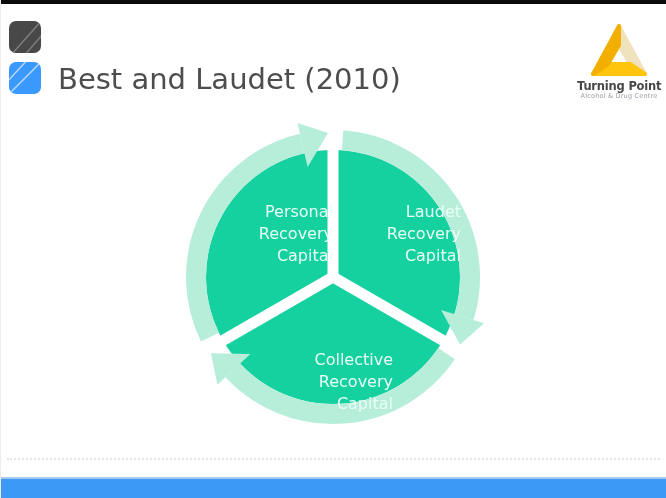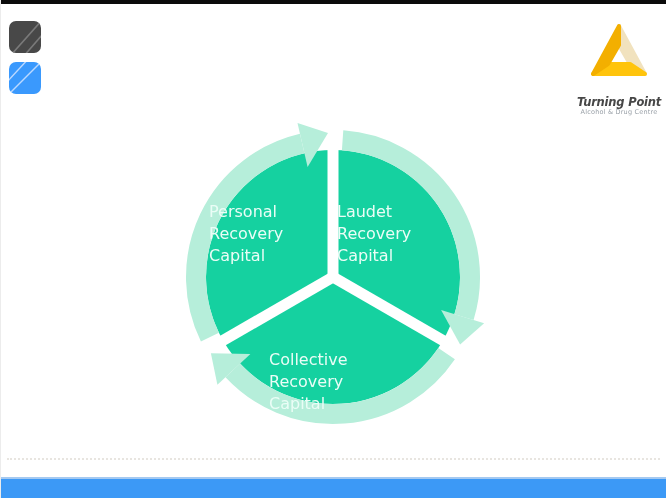--- a/index.html
+++ b/index.html
@@ -14,32 +14,32 @@
   .deco-blue{top:62px;}
   .page-title{
     position:absolute;left:57px;top:60px;width:420px;
     font-size:29px;line-height:38px;color:var(--title-text,#4d4d4d);
     letter-spacing:0px;white-space:nowrap;
   }
   .brand{position:absolute;left:576px;top:24px;width:84px;text-align:center;}
   .brand svg{display:block;margin:0 auto;}
   .brand-name{
     font-size:11.5px;font-weight:bold;color:#474747;letter-spacing:-0.2px;
-    line-height:12px;margin-top:18px;white-space:nowrap;font-style:italic;
+    line-height:12px;margin-top:2px;white-space:nowrap;
   }
   .brand-tagline{
     font-size:6.5px;color:#9aa1a8;line-height:9px;white-space:nowrap;letter-spacing:0.2px;
   }
   .diagram-svg{position:absolute;left:0;top:0;width:666px;height:498px;}
   .wedge{fill:var(--segment-fill,#15d1a0);}
   .ring{stroke:var(--ring-fill,#b6eeda);stroke-width:20;fill:none;}
   .arrowhead{fill:var(--ring-fill,#b6eeda);}
   .divider{stroke:#ffffff;stroke-width:11;}
   .seg-label{
-    position:absolute;width:124px;text-align:left;
+    position:absolute;width:124px;text-align:right;
     color:var(--segment-text,#eafdf6);font-size:16px;line-height:22px;
   }
   .seg-label span{display:block;}
   .label-personal{left:208px;top:201px;}
   .label-social{left:336px;top:201px;}
   .label-collective{left:268px;top:328px;margin-top:21px;}
   .dotted-divider{
     position:absolute;left:6px;right:6px;top:458px;height:0;
     border-top:2px dotted #e8e5e0;
   }
@@ -77,20 +77,21 @@
           </clipPath>
         </defs>
       <rect x="0" y="0" width="32" height="32" rx="7" fill="#3a99fd"></rect>
       <g clip-path="url(#tileclip2)" stroke="#bcd9ff" stroke-width="1.4">
         <line x1="-4" y1="22" x2="22" y2="-6"></line>
         <line x1="-2" y1="34" x2="34" y2="-2"></line>
       </g>
     </svg>
   </div>
 
+  <div class="page-title">Best and Laudet (2010)</div>
 
   <div class="brand">
     <svg width="58" height="54" viewBox="0 0 58 54">
       <polygon points="29,2 55,50 40,40 29,21" fill="#f1e2be" stroke="#f1e2be" stroke-width="4" stroke-linejoin="round"></polygon>
       <polygon points="3,50 55,50 40,40 18,40" fill="#ffc40c" stroke="#ffc40c" stroke-width="4" stroke-linejoin="round"></polygon>
       <polygon points="29,2 3,50 18,40 29,21" fill="#f3af00" stroke="#f3af00" stroke-width="4" stroke-linejoin="round"></polygon>
     </svg>
     <div class="brand-name">Turning Point</div>
     <div class="brand-tagline">Alcohol &amp; Drug Centre</div>
   </div>

